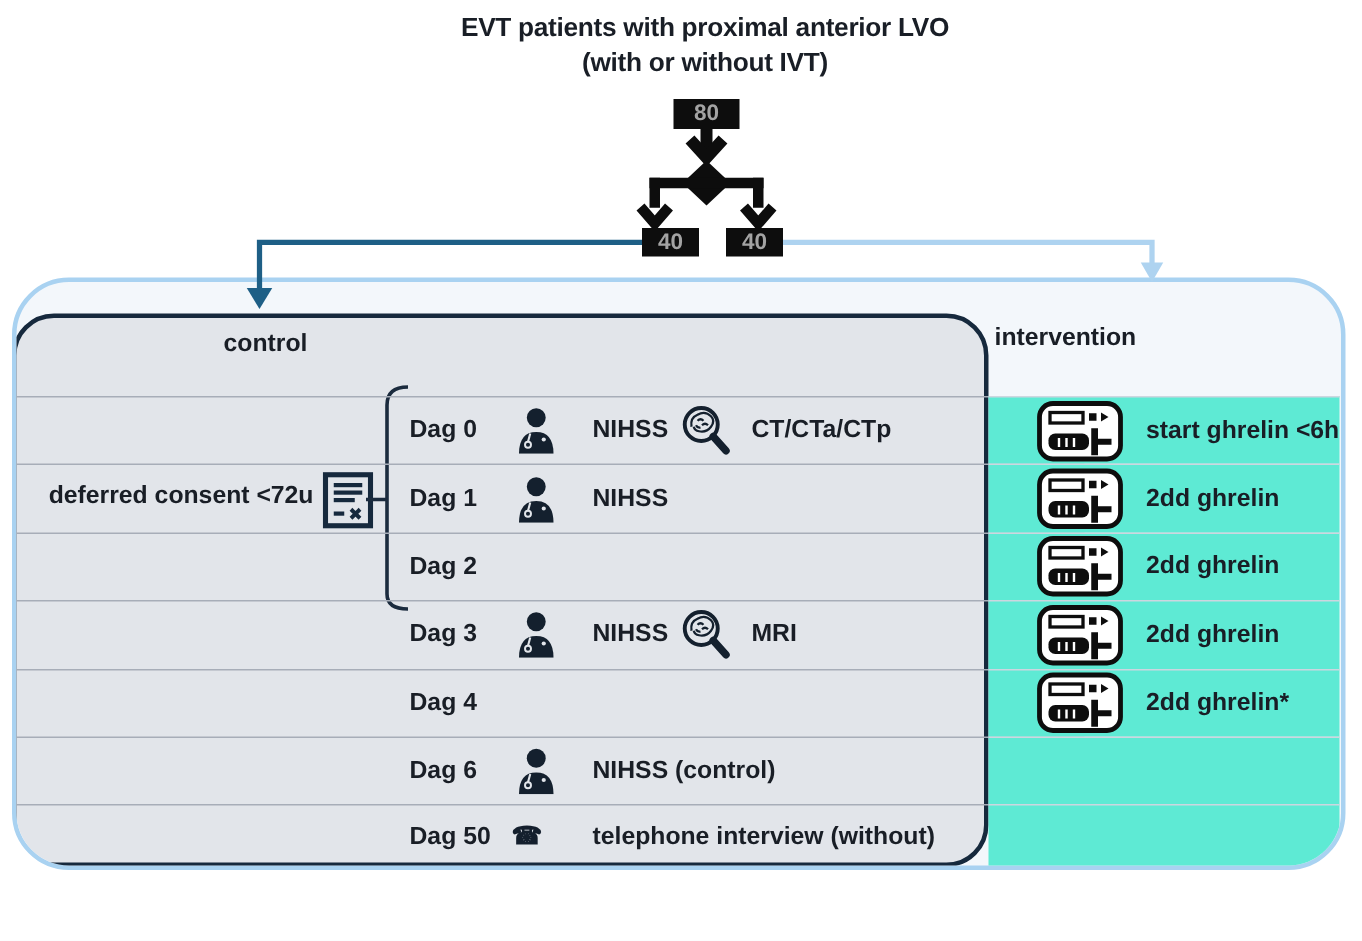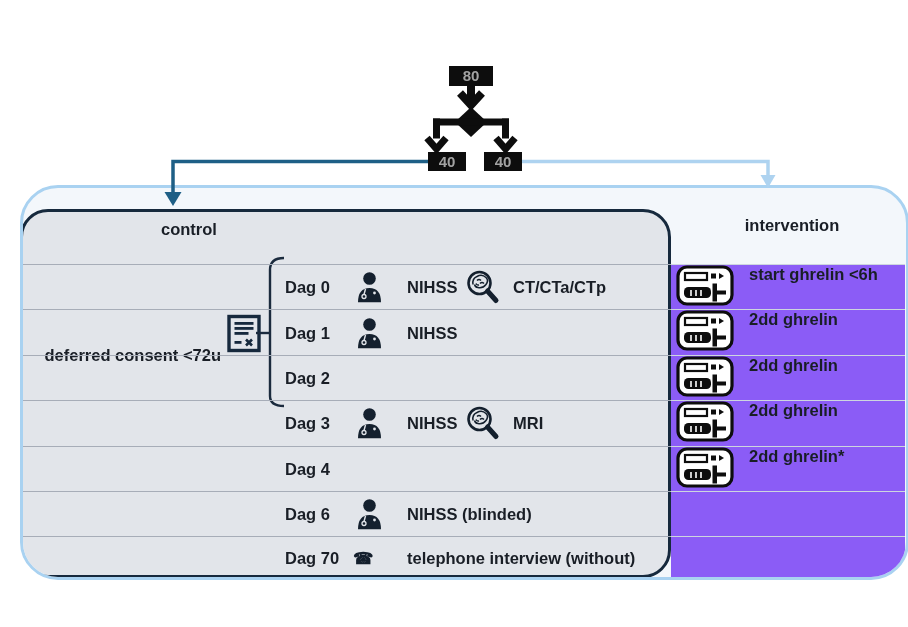--- a/index.html
+++ b/index.html
@@ -12,68 +12,72 @@
   #title { left:174px; top:7px; width:592px; text-align:center;
            font-size:17.5px; font-weight:700; line-height:23px; letter-spacing:-0.2px; }
   .nbox { background:#0d0d0d; color:#a3a3a3; font-size:15px; font-weight:700;
           text-align:center; line-height:20px; z-index:6; }
   #n80 { left:449px; top:66px;  width:44px; height:20px; }
   #n40L{ left:428px; top:152px; width:38px; height:19px; }
   #n40R{ left:484px; top:152px; width:38px; height:19px; }
   #flowsvg { left:0; top:60px; width:908px; height:160px; z-index:5; pointer-events:none; }
 
   
-  #outer { left:20px; top:185px; width:889px; height:395px;
+  #outer { left:8px; top:185px; width:889px; height:395px;
            background:#f3f7fb; border:3px solid #a9d2f1; border-radius:38px;
            overflow:hidden; }
   #outer .inner { position:absolute; }
 
   
   #ctl-panel { left:-3px; top:21px; width:651px; height:369px;
                background:#e2e5ea; border:3px solid #16293d; border-radius:28px; z-index:1; }
   #ctl-title { left:0; top:32px; width:332px; text-align:center;
                font-size:16.5px; font-weight:700; z-index:2; }
-  #int-title { left:652px; top:28px; width:234px; text-align:center;
+  #int-title { left:652px; top:28px; width:234px; 
                font-size:16.5px; font-weight:700; z-index:2; }
 
   
   #ctl-rows { left:0; top:76px; width:712px; z-index:2; }
   .crow { position:relative; height:45.4px; border-top:1px solid #a7adb8; }
   .crow:last-child { height:42px; }
   .crow .cell { position:absolute; top:50%; transform:translateY(-50%);
                 font-size:16.5px; font-weight:700; white-space:nowrap; }
   .day     { left:262px; }
   .p-icon  { left:333px; }
   .a1      { left:384px; }
   .m-icon  { left:442px; }
   .a2      { left:490px; }
   .ph-icon { left:330px; font-size:29px; line-height:29px; color:#141f2d; }
   .a1-wide { left:384px; }
 
   #consent-label { left:14px; top:133px; width:184px; text-align:right;
-                   font-size:16.5px; font-weight:700; z-index:2; white-space:nowrap;margin-top:25px; }
+                   font-size:16.5px; font-weight:700; z-index:2; white-space:nowrap; }
   #doc-icon   { left:203px; top:126px; z-index:2; }
   #bracket    { left:230px; top:68px;  z-index:2; }
 
   
   #int-rows { left:648px; top:76px; width:234px; z-index:2; }
-  .irow { display:flex; height:45.4px;
-          border-top:1px solid #cdd6df; background:#8b5cf6; }
+  .irow { display:flex; align-items:center; height:45.4px;
+          border-top:1px solid #cdd6df; background:#5eead4;padding-left:27px; }
   .irow:last-child { height:44px; }
   .irow .syr { margin-left:5px; flex:0 0 auto; }
   .irow .ilabel { margin-left:15px; font-size:16.5px; font-weight:700; white-space:nowrap; }
 
   #footnote { left:634px; top:593px; width:240px; font-size:17px; font-weight:700;
               white-space:nowrap; }
 </style>
 </head>
 <body>
 
 <div id="stage">
 
+  <div id="title" class="abs">
+    <div>EVT patients with proximal anterior LVO</div>
+    <div>(with or without IVT)</div>
+  </div>
 
   <svg id="flowsvg" class="abs" viewBox="0 0 908 160">
 
     <line x1="471" y1="26" x2="471" y2="41" stroke="#0d0d0d" stroke-width="8"></line>
     <path d="M460,33 L471,45 L482,33" fill="none" stroke="#0d0d0d" stroke-width="8"></path>
 
     <polygon points="471,47 487,62 471,77 455,62" fill="#0d0d0d"></polygon>
 
     <rect x="433" y="58.5" width="76" height="7" fill="#0d0d0d"></rect>
     <rect x="433" y="58.5" width="7" height="20" fill="#0d0d0d"></rect>
@@ -172,25 +176,25 @@
 
       <div class="crow">
         <span class="cell day">Dag 6</span>
         <svg class="cell p-icon" width="27" height="31" viewBox="0 0 27 31">
           <circle cx="13.5" cy="7" r="6.3" fill="#14202e"></circle>
           <path d="M2,31 Q2,16.5 13.5,16.5 Q25,16.5 25,31 Z" fill="#14202e"></path>
           <path d="M9.5,17.5 L8,23" stroke="#e2e5ea" stroke-width="1.4" fill="none"></path>
           <circle cx="8" cy="25" r="2" fill="none" stroke="#e2e5ea" stroke-width="1.3"></circle>
           <circle cx="18.5" cy="21.5" r="1.4" fill="#e2e5ea"></circle>
         </svg>
-        <span class="cell a1">NIHSS (blinded)</span>
-      </div>
-
-      <div class="crow">
-        <span class="cell day">Dag 70</span>
+        <span class="cell a1">NIHSS (control)</span>
+      </div>
+
+      <div class="crow">
+        <span class="cell day">Dag 50</span>
         <span class="cell ph-icon">☎</span>
         <span class="cell a1-wide cell a1">telephone interview (without)</span>
       </div>
     </div>
 
     <div id="int-rows" class="inner">
 
       <div class="irow">
         <svg class="syr" width="58" height="41" viewBox="0 0 58 41">
           <rect x="2" y="2" width="54" height="37" rx="9" fill="#ffffff" stroke="#0d0d0d" stroke-width="3.2"></rect>

